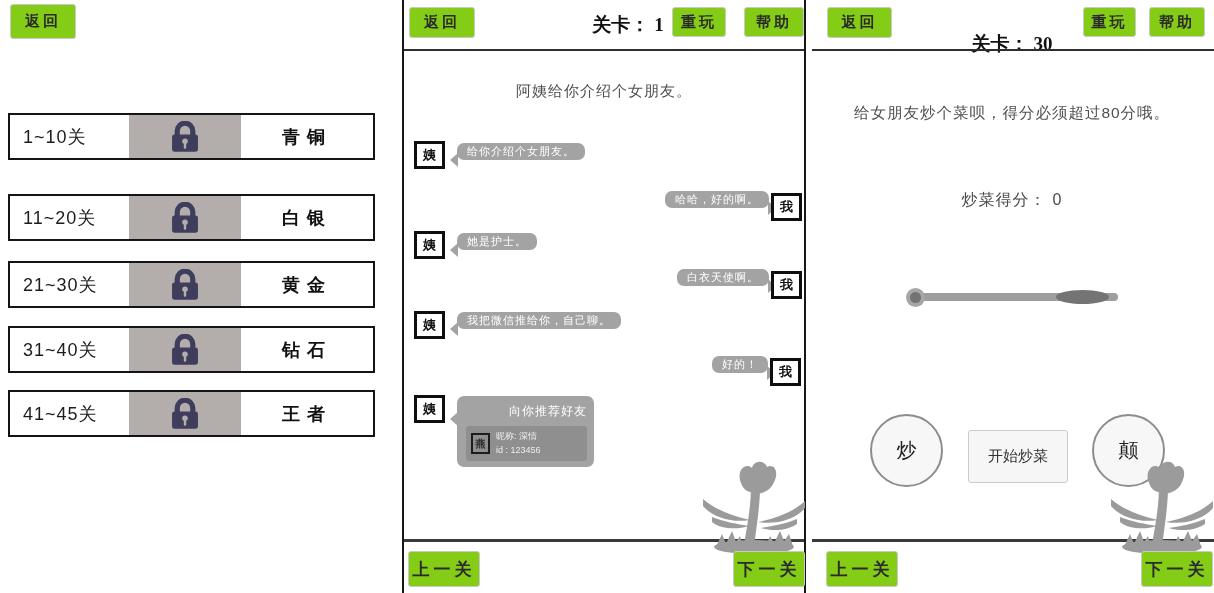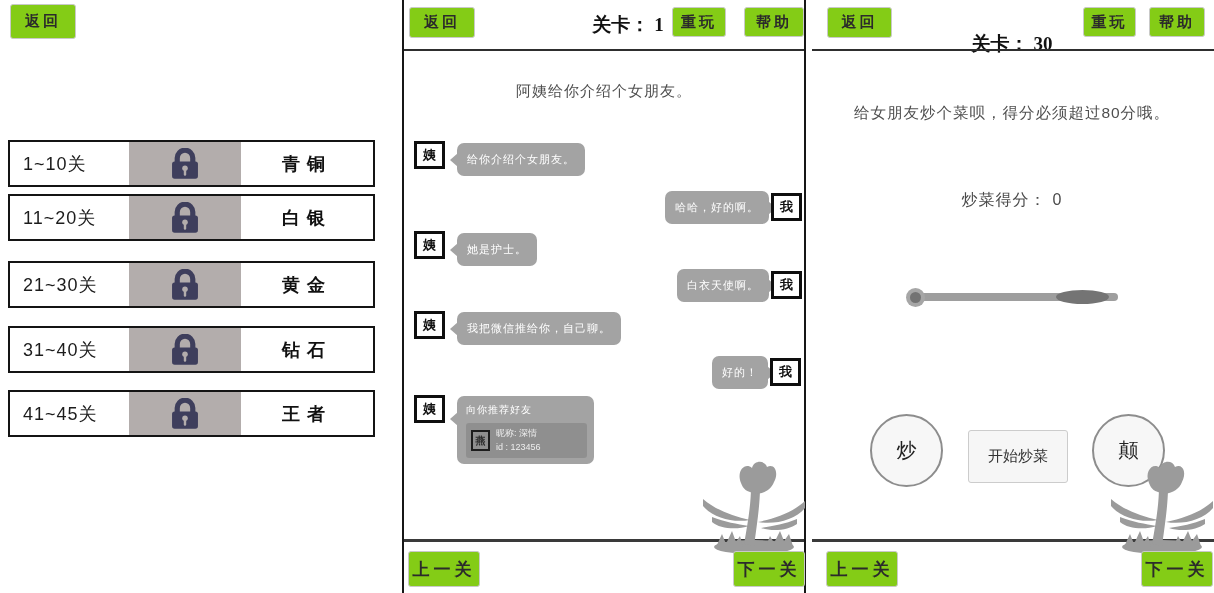--- a/index.html
+++ b/index.html
@@ -56,39 +56,39 @@
   }
 
   
   .avatar {
     position:absolute; width:31px; height:28px; background:#fff; border:3px solid #0e0e0e;
     display:flex; align-items:center; justify-content:center;
     font-weight:bold; font-size:13px; color:#111; z-index:2;
   }
   .bubble {
     position:absolute; background:#a3a3a3; color:#fff; font-size:11px; letter-spacing:1px;
-    padding:9px 10px; border-radius:7px; white-space:nowrap; z-index:2;
+    padding:1px 10px; border-radius:7px; white-space:nowrap; z-index:2;
   }
   .bubble.tail-left::before {
     content:""; position:absolute; left:-7px; top:10px;
     border:7px solid transparent; border-left:0; border-right:8px solid #a3a3a3;
   }
   .bubble.tail-right::after {
     content:""; position:absolute; right:-7px; top:10px;
     border:7px solid transparent; border-right:0; border-left:8px solid #a3a3a3;
   }
   .card {
     position:absolute; width:137px; background:#a3a3a3; border-radius:7px;
     padding:7px 7px 6px 9px; z-index:2;
   }
   .card::before {
     content:""; position:absolute; left:-7px; top:16px;
     border:7px solid transparent; border-left:0; border-right:8px solid #a3a3a3;
   }
-  .card-title { color:#fff; font-size:10px; letter-spacing:1px; margin-bottom:6px; }
+  .card-title { color:#fff; font-size:12px; letter-spacing:1px; margin-bottom:6px;text-align:right; }
   .card-inner {
     background:#8f8f8f; border-radius:3px; display:flex; align-items:center;
     gap:6px; padding:4px 5px;
   }
   .contact-avatar {
     flex:0 0 auto; width:19px; height:21px; border:2px solid #1d1d1d;
     display:flex; align-items:center; justify-content:center;
     font-size:10px; font-weight:bold; color:#2a2a2a;
   }
   .card-lines { color:#ededed; font-size:9px; line-height:1.5; white-space:nowrap; }
@@ -114,21 +114,21 @@
   .flower { position:absolute; z-index:4; pointer-events:none; }
   .footer-btn-layer { z-index:5; }
 </style>
 </head>
 <body>
 
 <div class="canvas">
 
   <button class="btn" style="left:10px; top:4px; width:66px; height:35px;">返回</button>
 
-  <div class="tier-row" style="top:140px;text-align:center;">
+  <div class="tier-row" style="top:113px;text-align:center;">
     <span class="tier-range">1~10关</span>
     <span class="lock-block">
       <svg width="38" height="32" viewBox="0 0 44 36">
         <path d="M13 17 V11 a9 9 0 0 1 18 0 V17" fill="none" stroke="#3e3e5c" stroke-width="6"></path>
         <rect x="7" y="15" width="30" height="20" rx="3" fill="#3e3e5c"></rect>
         <circle cx="22" cy="23" r="3.2" fill="#b3adac"></circle>
         <rect x="20.6" y="24.5" width="2.8" height="7" rx="1.4" fill="#b3adac"></rect>
       </svg>
     </span>
     <span class="tier-name">青铜</span>

